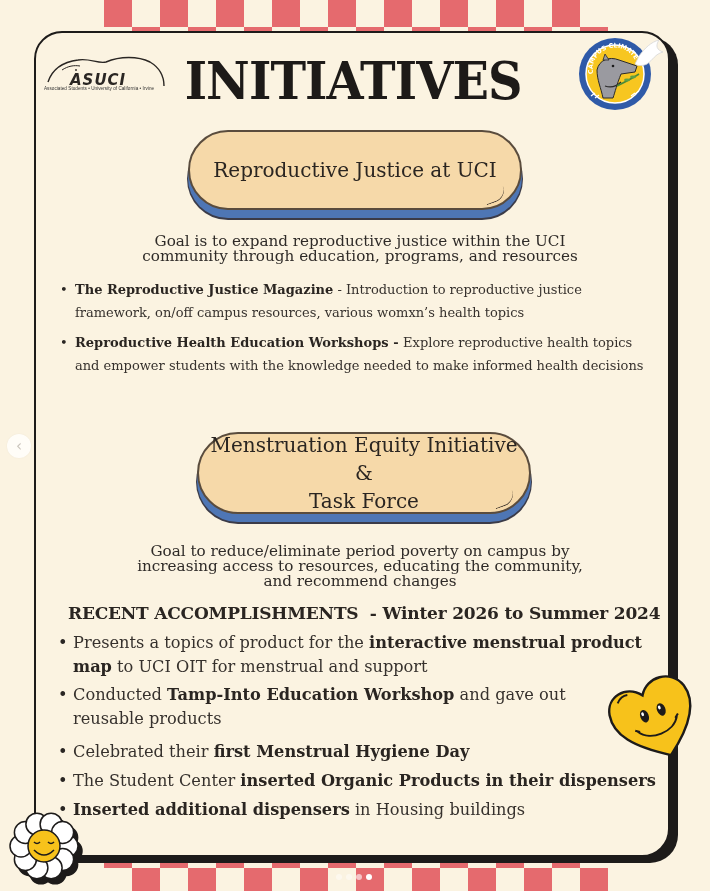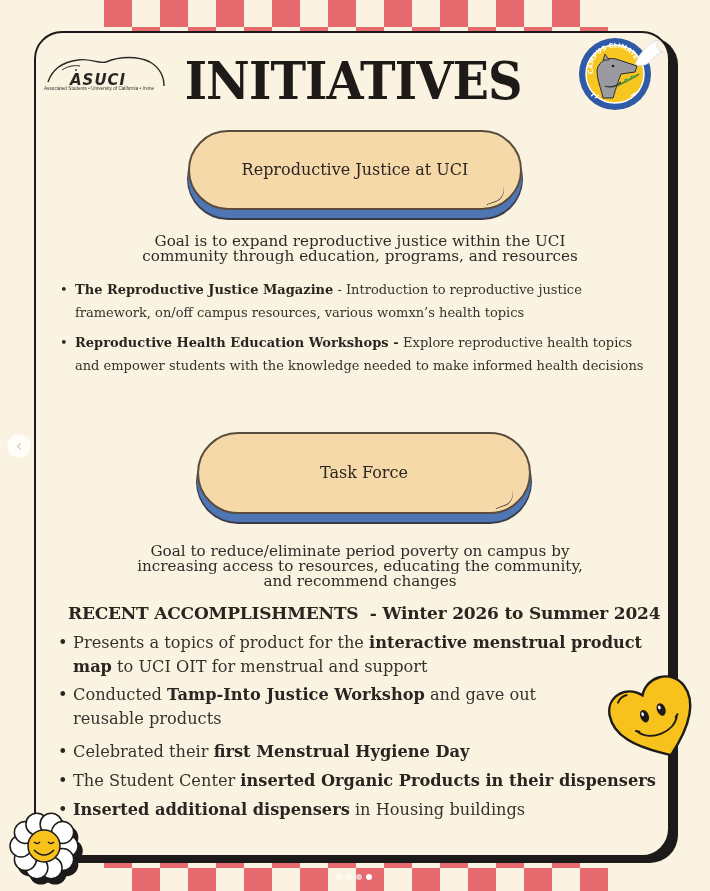--- a/index.html
+++ b/index.html
@@ -33,21 +33,21 @@
     font-family:"DejaVu Serif", serif; font-weight:bold; font-size:52px; letter-spacing:-1px;
     color:#1d1a18; transform:scaleY(1.02);
   }
   .title span { display:inline-block; transform:translateX(-2px) scaleX(0.92); }
   .badge { position:absolute; left:577px; top:36px; width:90px; height:76px; }
 
   .pill {
     position:absolute; background:#f6d9a9; border:2px solid #5a4c3d;
     border-radius:44px; box-shadow:0 8px 0 0 #4e76b5, 0 9px 0 1px #3b3b48;
     display:flex; align-items:center; justify-content:center; text-align:center;
-    font-family:"DejaVu Serif", serif; font-size:16px; color:#2a2521; line-height:28px;
+    font-family:"DejaVu Serif", serif; font-size:20px; color:#2a2521; line-height:28px;
     box-sizing:border-box;
   }
   .pill .gloss {
     position:absolute; right:14px; bottom:6px; width:22px; height:12px;
     border-bottom:1.5px solid #3a3028; border-radius:0 0 20px 0; transform:rotate(-20deg);
   }
   .pill1 { left:188px; top:130px; width:334px; height:80px; }
   .pill2 { left:197px; top:432px; width:334px; height:82px; }
 
   .goal {
@@ -181,36 +181,37 @@
   <div>community through education, programs, and resources</div>
 </div>
 
 <ul class="list list1">
   <li><b>The Reproductive Justice Magazine</b><span> - Introduction to reproductive justice framework, on/off campus resources, various womxn’s health topics</span></li>
   <li><b>Reproductive Health Education Workshops - </b><span>Explore reproductive health topics and empower students with the knowledge needed to make informed health decisions</span></li>
 </ul>
 
 <div class="pill pill2">
   <div>
+    <div>Menstruation Equity Initiative &amp;</div>
     <div>Task Force</div>
   </div>
   <span class="gloss"></span>
 </div>
 
 <div class="goal goal2">
   <div>Goal to reduce/eliminate period poverty on campus by</div>
   <div>increasing access to resources, educating the community,</div>
   <div>and recommend changes</div>
 </div>
 
 <div class="acc-heading">RECENT ACCOMPLISHMENTS  - Winter 2026 to Summer 2024</div>
 
 <ul class="list list2">
   <li class="l1"><span>Presents a topics of product for the </span><b>interactive menstrual product map</b><span> to UCI OIT for menstrual and support</span></li>
-  <li class="l2" style="width:535px"><span>Conducted </span><b>Tamp-Into Justice Workshop</b><span> and gave out reusable products</span></li>
+  <li class="l2" style="width:535px"><span>Conducted </span><b>Tamp-Into Education Workshop</b><span> and gave out reusable products</span></li>
   <li class="l3"><span>Celebrated their </span><b>first Menstrual Hygiene Day</b><span></span></li>
   <li class="l4"><span>The Student Center </span><b>inserted Organic Products in their dispensers</b><span></span></li>
   <li><span></span><b>Inserted additional dispensers</b><span> in Housing buildings</span></li>
 </ul>
 
 <div class="heart">
   <svg width="104" height="104" viewBox="0 0 104 104">
     <g transform="rotate(-22 52 52)">
       <path d="M52 92 C20 70 6 52 10 32 C14 14 36 10 48 26 C58 10 84 12 90 32 C96 54 78 74 52 92 Z" fill="#f7c21b" stroke="#1d1b1a" stroke-width="2.4"></path>
       <path d="M22 24 C26 20 30 19 34 20" fill="none" stroke="#1d1b1a" stroke-width="2"></path>

